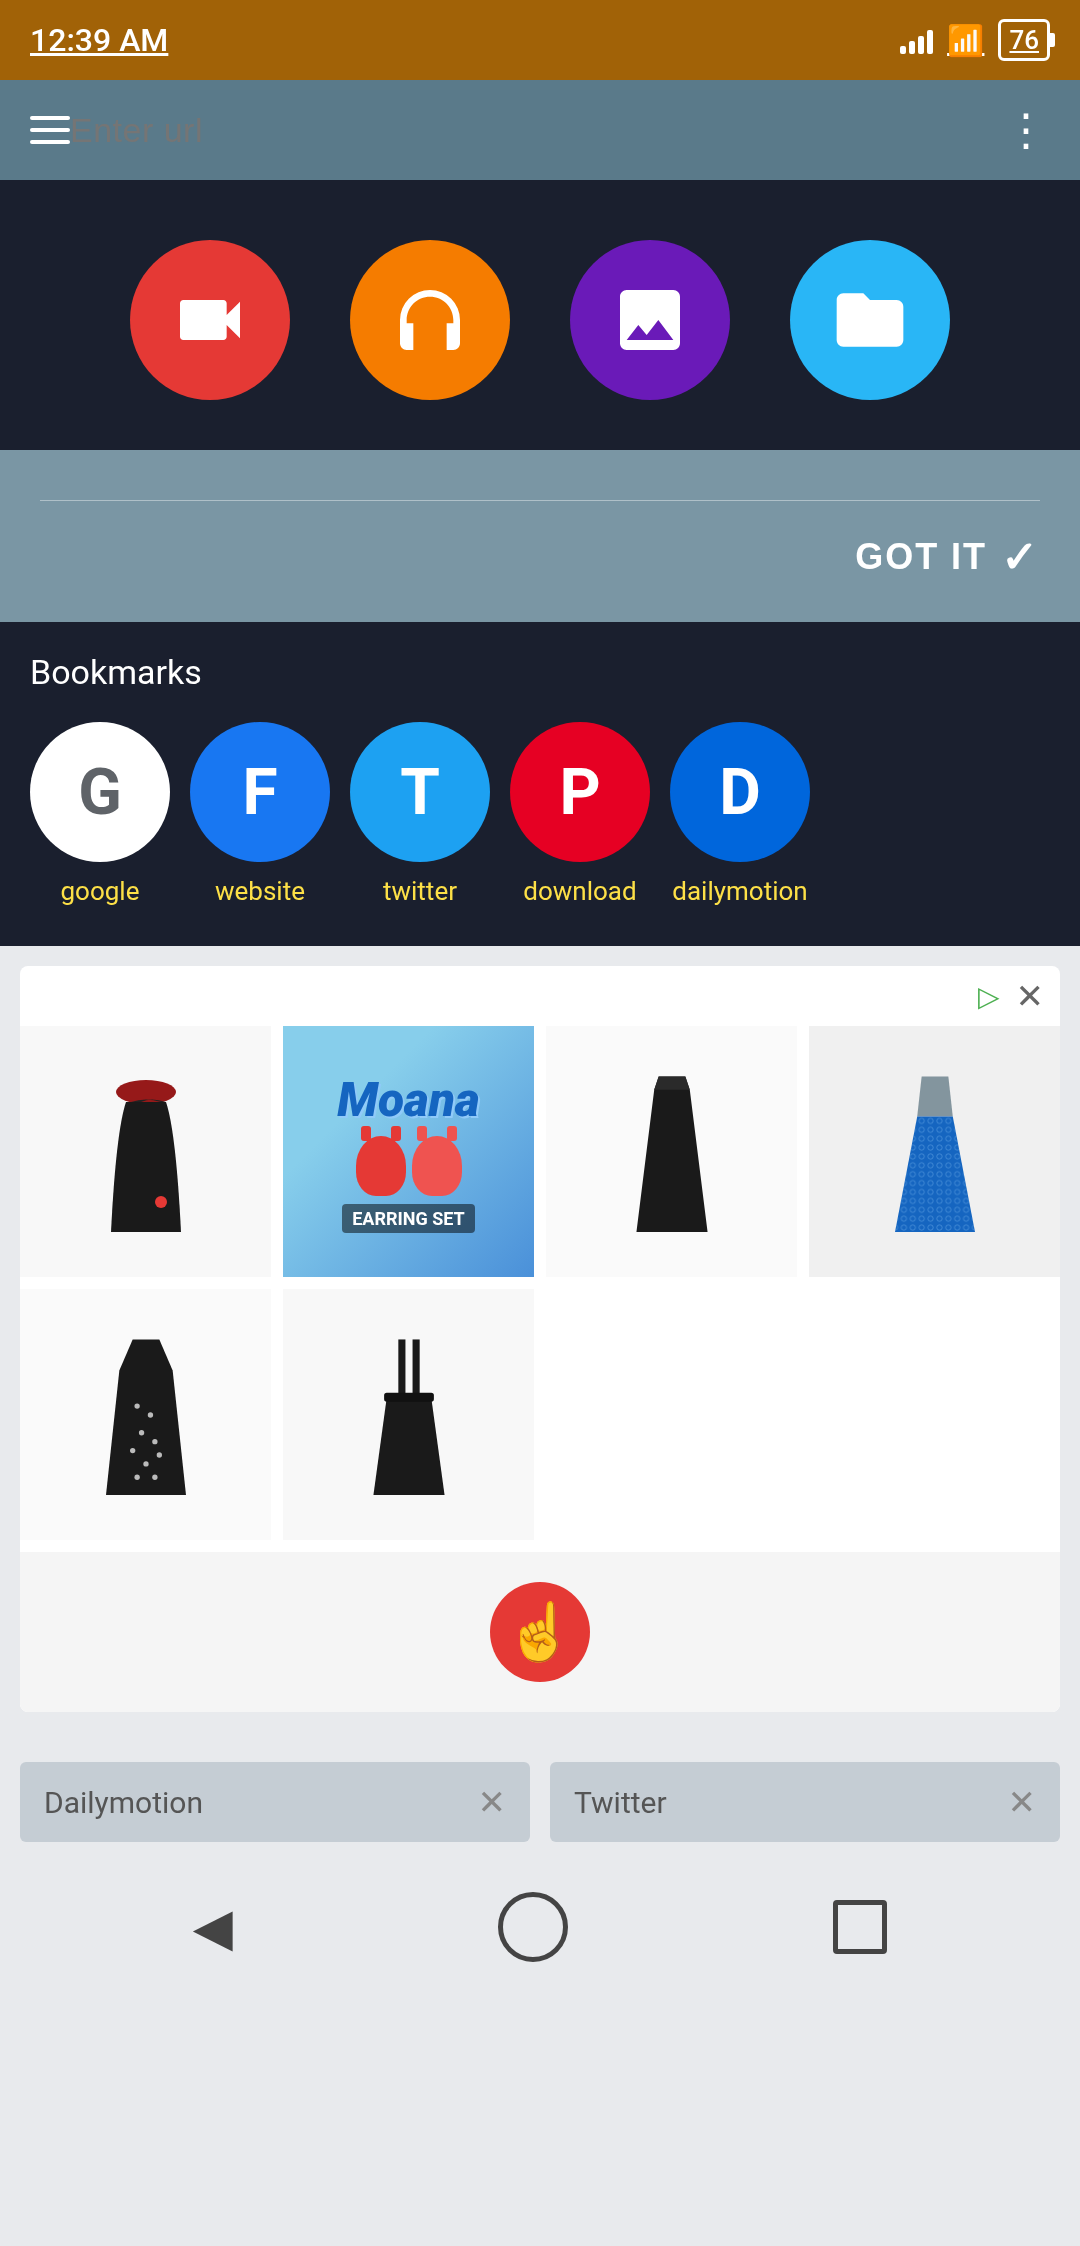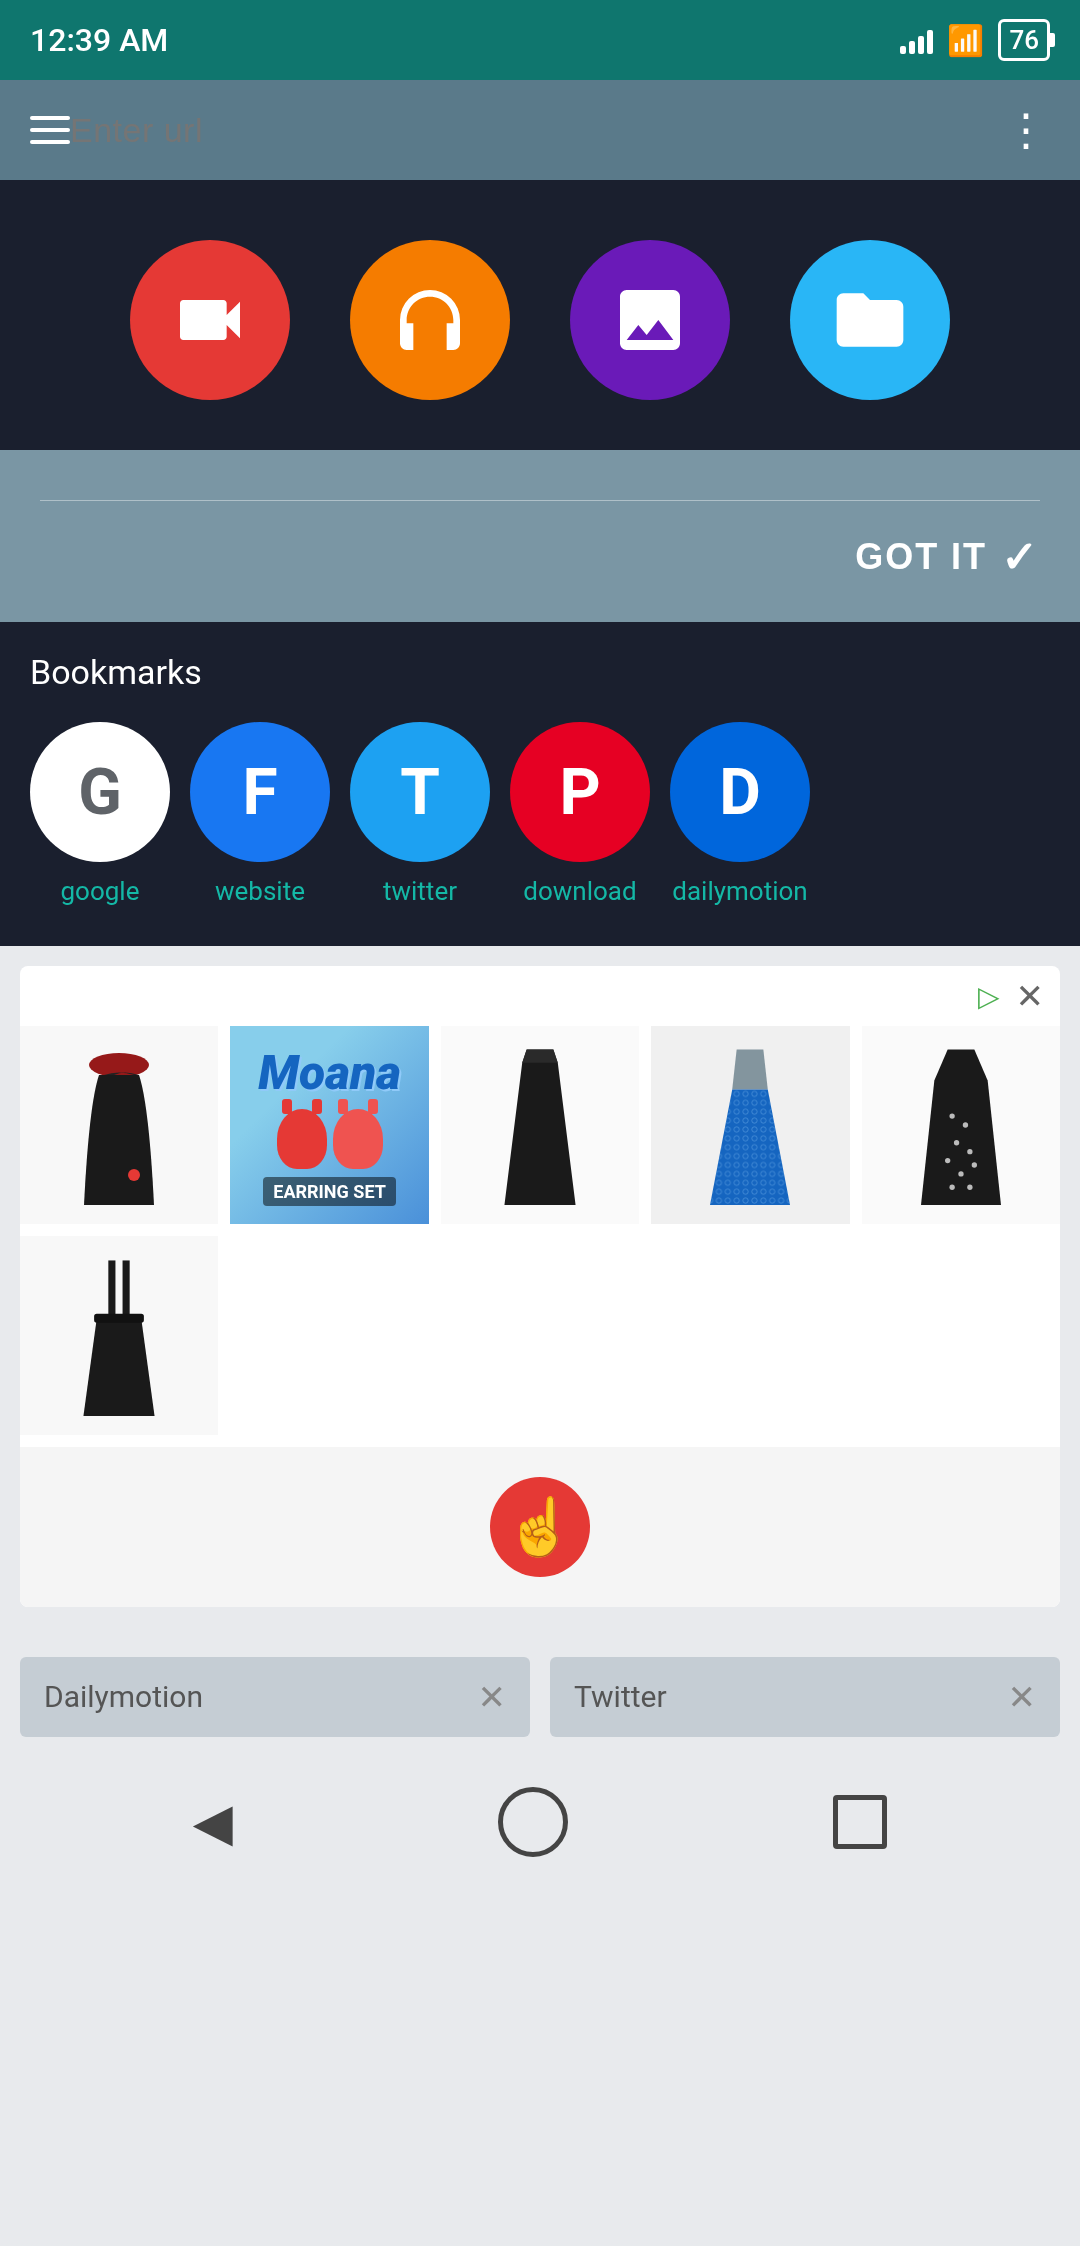--- a/index.html
+++ b/index.html
@@ -7,29 +7,30 @@
     body {
       width: 1080px;
       min-height: 2246px;
       background: #e8eaed;
       font-family: 'Roboto', Arial, sans-serif;
       overflow-x: hidden;
     }
 
     
     .status-bar {
-      background: #0f766e;
+      background: #a16207;
       height: 80px;
       display: flex;
       align-items: center;
       justify-content: space-between;
       padding: 0 30px;
       color: white;
       font-size: 32px;
       font-weight: 500;
+      text-decoration: underline;
     }
     .status-right {
       display: flex;
       align-items: center;
       gap: 14px;
     }
     .battery {
       border: 3px solid white;
       border-radius: 6px;
       padding: 3px 8px;
@@ -198,21 +199,21 @@
       height: 140px;
       border-radius: 50%;
       display: flex;
       align-items: center;
       justify-content: center;
       font-size: 64px;
       font-weight: 700;
       color: white;
     }
     .bookmark-label {
-      color: #14b8a6;
+      color: #fde047;
       font-size: 26px;
       text-align: center;
     }
     .google-circle { background: white; color: #5f6368; }
     .facebook-circle { background: #1877f2; }
     .twitter-circle { background: #1da1f2; }
     .pinterest-circle { background: #e60023; }
     .dailymotion-circle { background: #0066dc; }
 
     
@@ -241,21 +242,21 @@
       font-size: 28px;
       color: #4caf50;
     }
     .ad-close-icon {
       font-size: 34px;
       color: #666;
       cursor: pointer;
     }
     .image-grid {
       display: grid;
-      grid-template-columns: repeat(5, 1fr);
+      grid-template-columns: repeat(4, 1fr);
       gap: 12px;
     }
     .image-cell {
       background: #f0f0f0;
       aspect-ratio: 1;
       display: flex;
       align-items: center;
       justify-content: center;
       overflow: hidden;
     }

